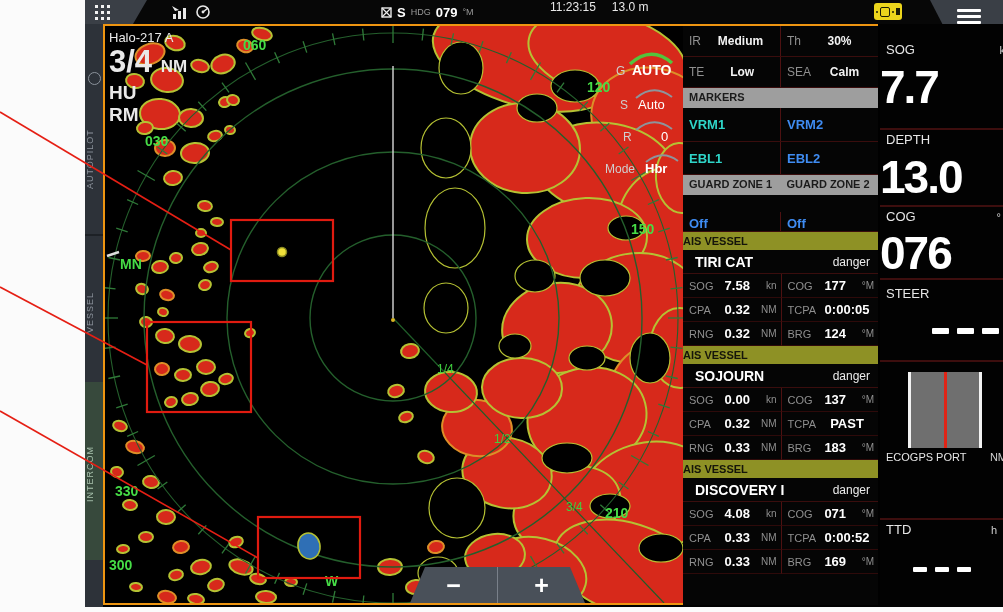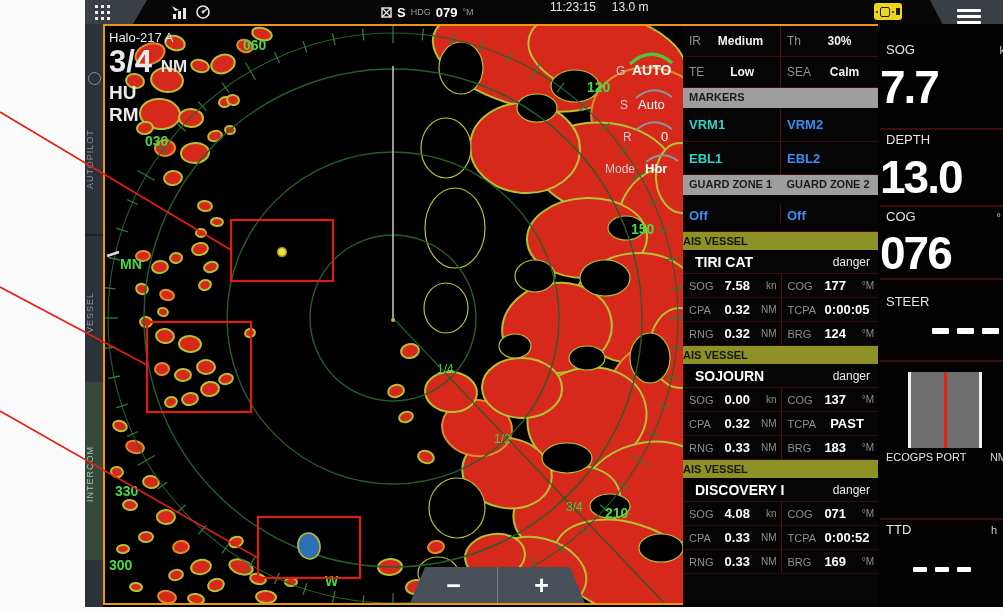--- a/index.html
+++ b/index.html
@@ -431,21 +431,21 @@
       <div class="ip-cell mk blue">VRM2</div>
     </div>
     <div class="ip-row" style="height:32px">
       <div class="ip-cell mk teal">EBL1</div>
       <div class="ip-cell mk blue">EBL2</div>
     </div>
     <div class="hdr" style="height:20px">
       <div>GUARD ZONE 1</div>
       <div>GUARD ZONE 2</div>
     </div>
-    <div class="ip-row" style="height:36px;align-items:center">
+    <div class="ip-row" style="height:36px;align-items:flex-end">
       <div class="ip-cell mk blue" style="align-items:flex-start;padding-top:4px">Off</div>
       <div class="ip-cell mk blue" style="align-items:flex-start;padding-top:4px">Off</div>
     </div>
 
     <div class="ais-hdr">AIS VESSEL</div>
     <div class="ais-name">
       <span class="nm">TIRI CAT</span>
       <span class="st">danger</span>
     </div>
     <div class="ais-grid">
@@ -563,21 +563,21 @@
 
     <div class="i-lbl" style="top:108px">DEPTH</div>
     <div class="i-val" style="top:126px">13.0</div>
     <div class="i-sep" style="top:181px"></div>
 
     <div class="i-lbl" style="top:185px">COG</div>
     <div class="i-unit" style="top:187px;right:2px">°</div>
     <div class="i-val" style="top:202px">076</div>
     <div class="i-sep" style="top:254px"></div>
 
-    <div class="i-lbl" style="top:270px">STEER</div>
+    <div class="i-lbl" style="top:262px">STEER</div>
     <div class="dashes" style="top:296px;text-align:right;padding-right:2px"><i></i><i></i><i></i></div>
     <div class="i-sep" style="top:336px"></div>
 
     <div class="gauge">
       <div class="wl" style="left:0"></div>
       <div class="wl" style="right:0"></div>
       <div class="rl"></div>
     </div>
     <div class="i-lbl" style="top:427px;font-size:11px">ECOGPS PORT</div>
     <div class="i-unit" style="top:427px;right:-4px">NM</div>

